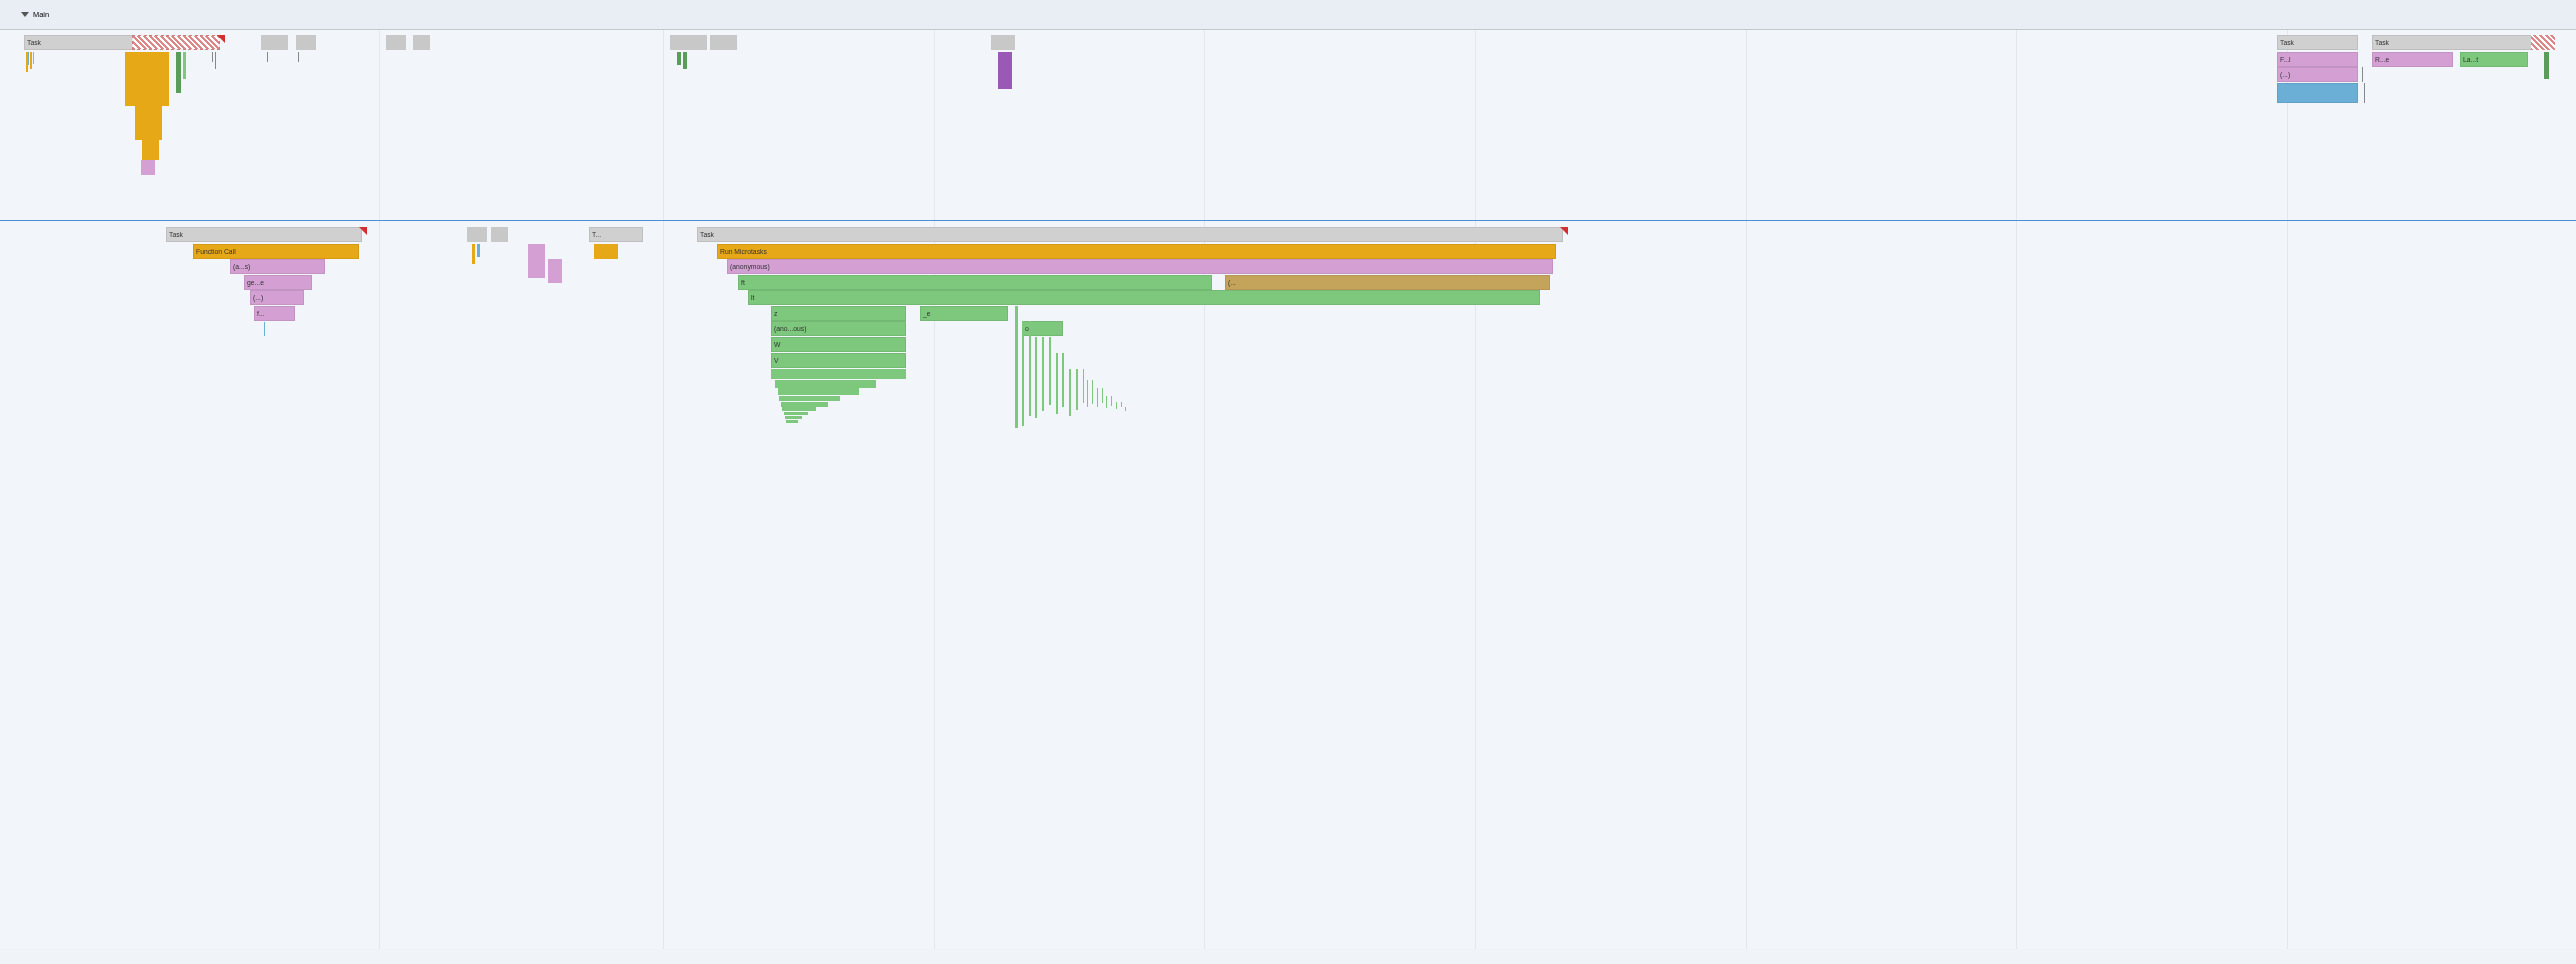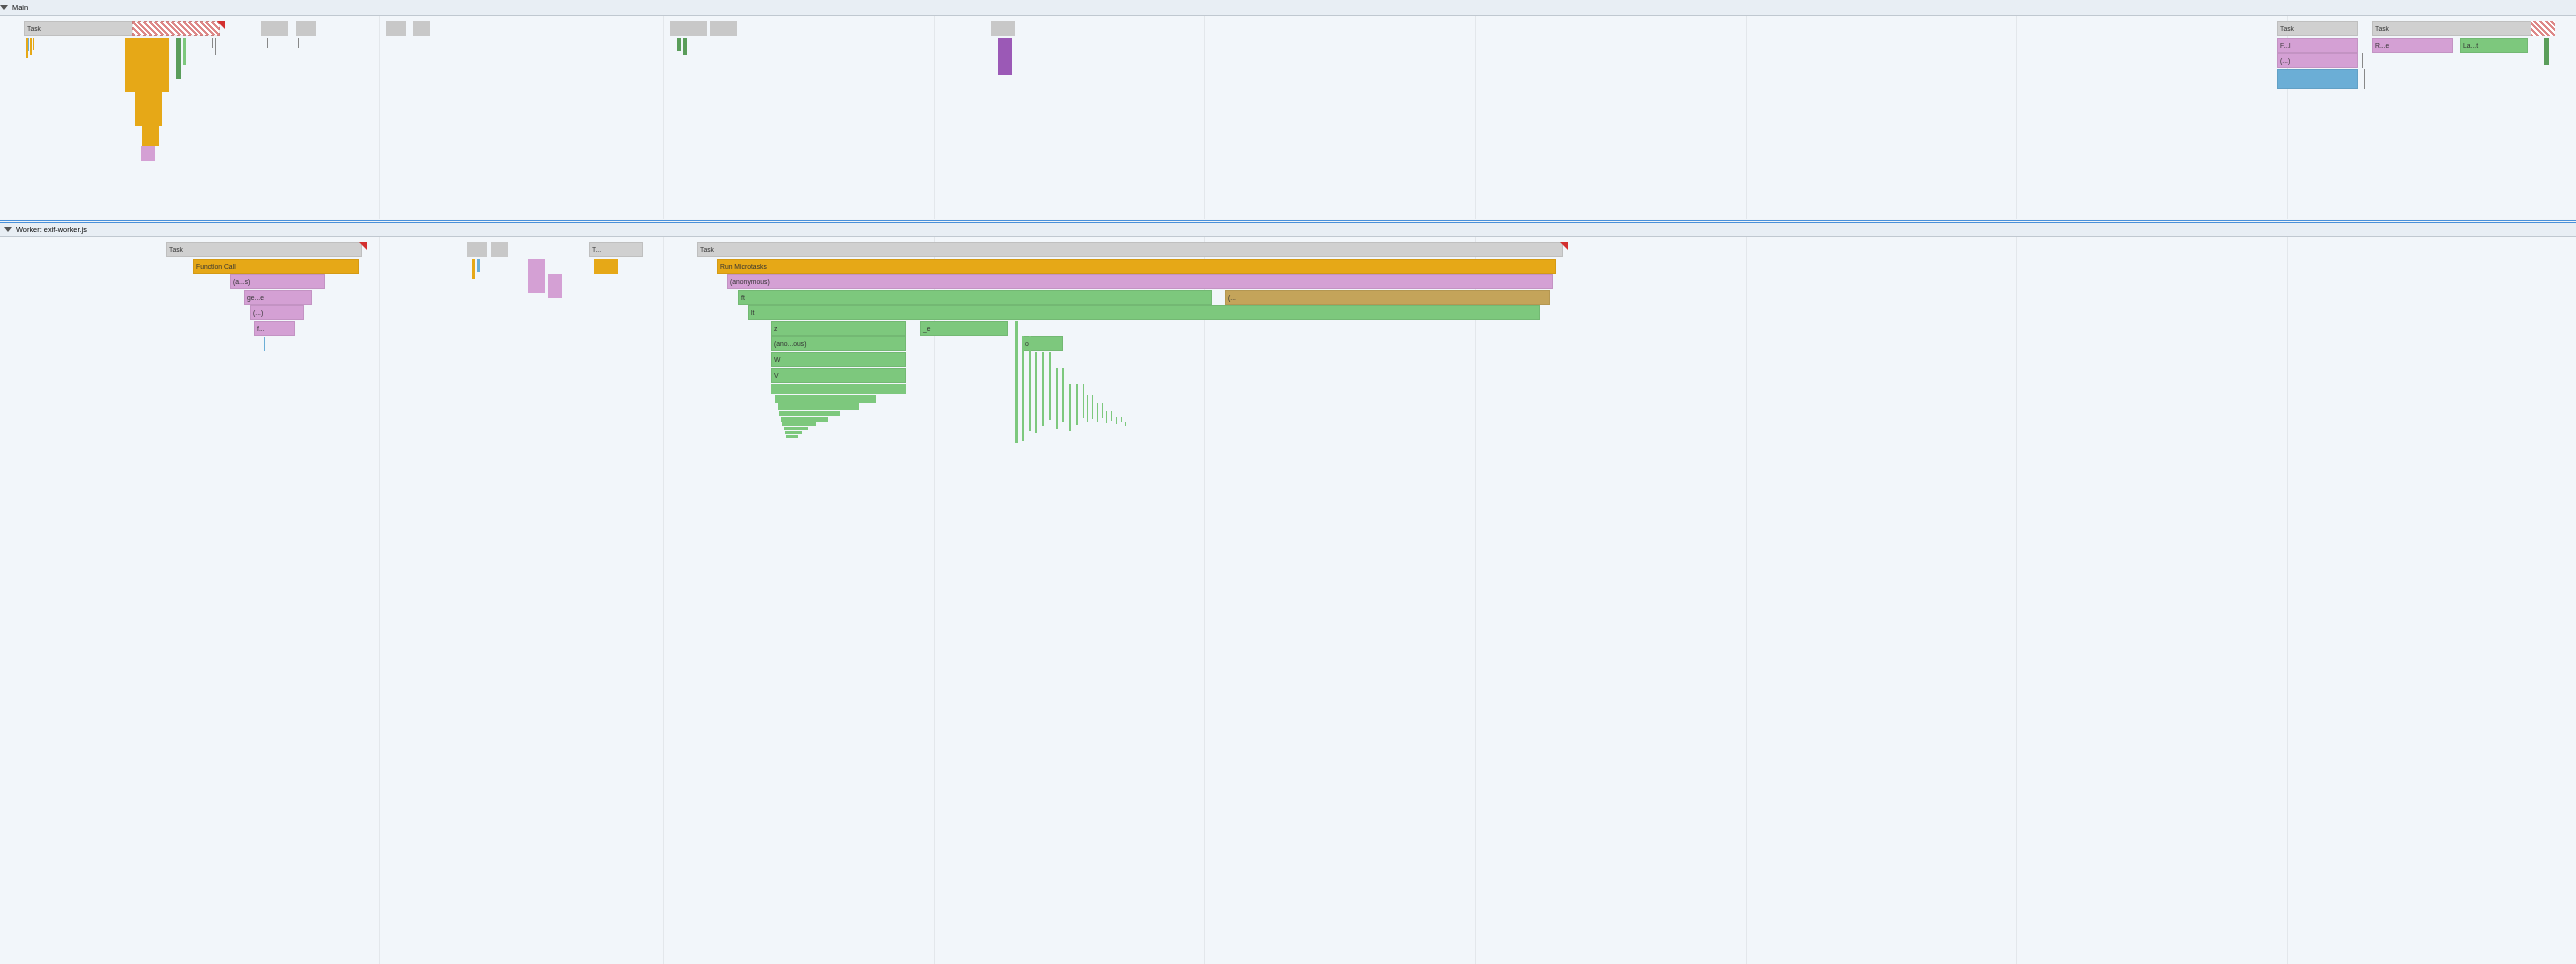--- a/index.html
+++ b/index.html
@@ -30,25 +30,25 @@
 
     
     .main-section {
       position: absolute;
       top: 0;
       left: 0;
       width: 2576px;
     }
 
     .main-header {
-      height: 16px;
+      height: 30px;
       background: #e8eef4;
       display: flex;
       align-items: center;
-      padding: 0 0;
+      padding: 0 21px;
       border-bottom: 0.7px solid #c0c8d0;
     }
 
     .main-content {
       height: 189px;
       background: #f5f8fb;
       position: relative;
     }
 
     
@@ -234,24 +234,20 @@
       <div style="position:absolute; left:2364px; top:53px; width:1.4px; height:20px; background:#888;"></div>
 
       <div style="position:absolute; left:2544px; top:21.7px; width:5.4px; height:27px; background:#5a9d5a;"></div>
 
     </div>
   </div>
 
   <div style="position:absolute; top:220px; left:0; width:2576px; height:1.4px; background:#4a90d9;"></div>
 
   <div class="worker-section" style="top:222px;">
-    <div class="worker-header" style="height:15px; background:#e8eef4; display:flex; align-items:center; padding:0 4px; border-bottom:0.7px solid #c0c8d0;">
-      <span class="triangle-icon" style="border-top-color:#555; margin-right:4px;"></span>
-      <span>Worker: exif-worker.js</span>
-    </div>
 
     <div class="worker-content" style="position:relative; height:727px; background:#f2f6fa; overflow:hidden;">
 
       <div class="grid-line" style="left:379px;"></div>
       <div class="grid-line" style="left:663px;"></div>
       <div class="grid-line" style="left:934px;"></div>
       <div class="grid-line" style="left:1204px;"></div>
       <div class="grid-line" style="left:1475px;"></div>
       <div class="grid-line" style="left:1746px;"></div>
       <div class="grid-line" style="left:2016px;"></div>

